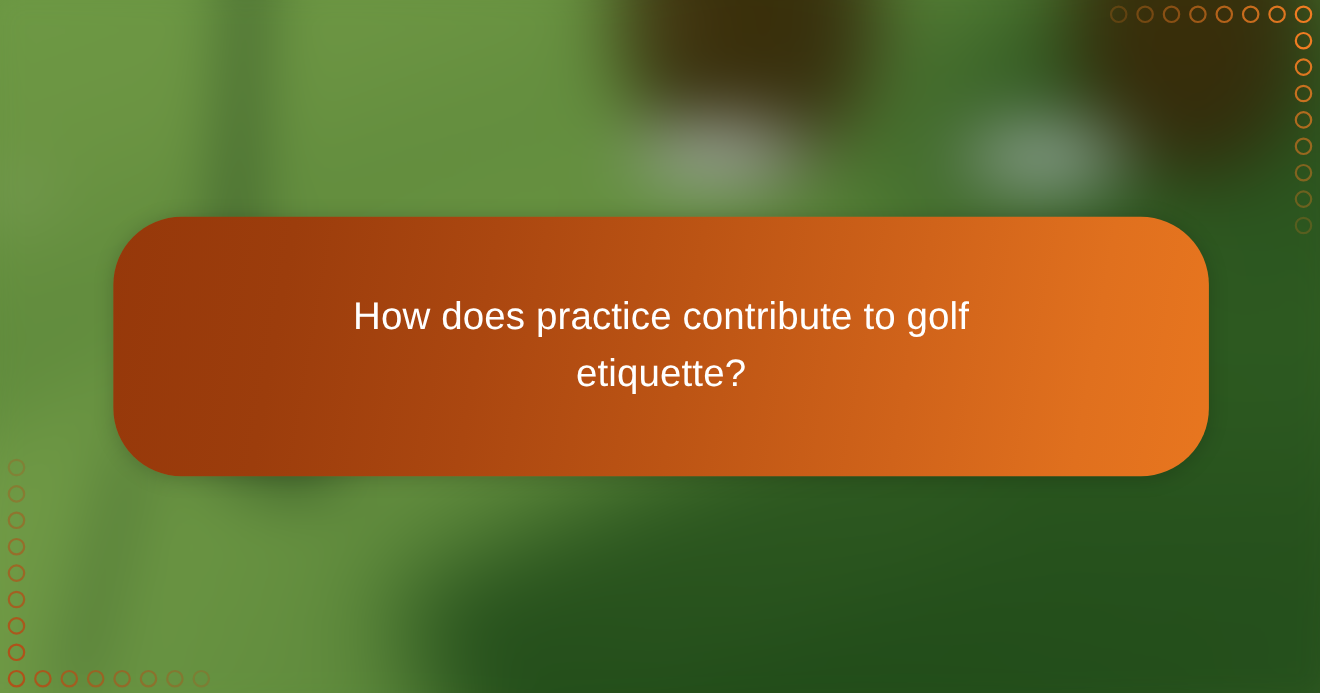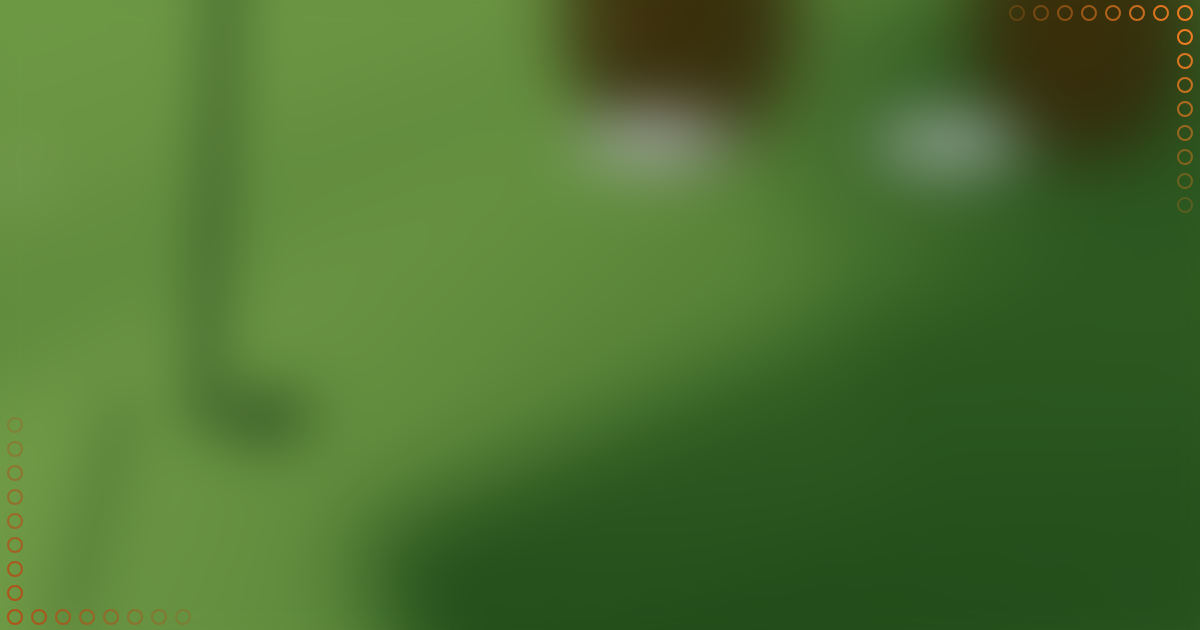--- a/index.html
+++ b/index.html
@@ -282,14 +282,17 @@
       <span class="dot" style="opacity: 1;"></span>
       <span class="dot" style="opacity: 0.9;"></span>
       <span class="dot" style="opacity: 0.8;"></span>
       <span class="dot" style="opacity: 0.7;"></span>
       <span class="dot" style="opacity: 0.6;"></span>
       <span class="dot" style="opacity: 0.5;"></span>
       <span class="dot" style="opacity: 0.4;"></span>
       <span class="dot" style="opacity: 0.3;"></span>
     </div>
 
+  <div id="question-card">
+    <div id="question-text">How does practice contribute to golf etiquette?</div>
+  </div>
 
 </div>
 
 </body></html>

